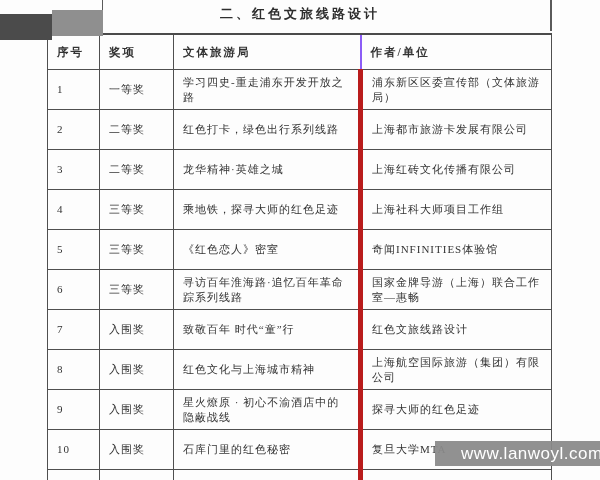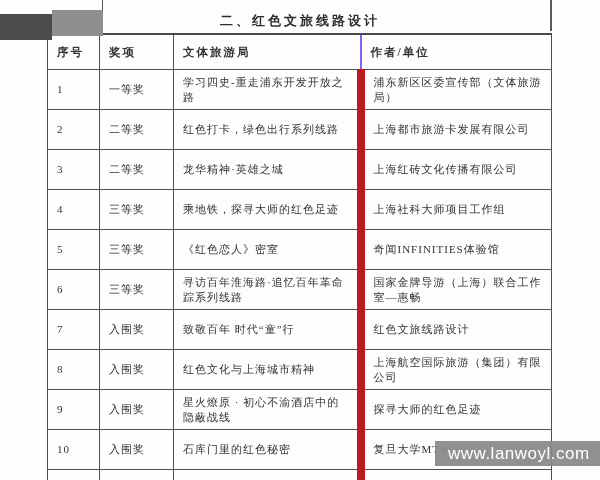--- a/index.html
+++ b/index.html
@@ -9,21 +9,21 @@
     background:#ffffff;
   }
   #page{
     position:relative;width:600px;height:480px;
     overflow:hidden;background:#fdfdfd;color:#333;
   }
   
   .doc-title{
     position:absolute;top:5px;left:0;width:600px;
     text-align:center;font-size:13px;font-weight:bold;
-    letter-spacing:3px;color:#2e2e2e;margin-top:7px;
+    letter-spacing:3px;color:#2e2e2e;
   }
   
   .remnant{position:absolute;background:#5a5a5a;}
   .remnant.left{left:102px;top:0;width:1px;height:34px;}
   .remnant.right{left:550px;top:0;width:2px;height:31px;}
   
   table.award-table{
     position:absolute;left:47px;top:33px;
     width:504px;border-collapse:collapse;table-layout:fixed;
     font-size:11px;color:#333;
@@ -33,41 +33,41 @@
   .award-table col.c3{width:187px;}
   .award-table col.c4{width:191px;}
   .award-table th,.award-table td{
     border:1px solid #4f4f4f;
     text-align:left;vertical-align:middle;
     padding:2px 9px;letter-spacing:1px;line-height:15px;
     overflow:hidden;
   }
   .award-table th{height:30px;font-size:11.5px;font-weight:bold;letter-spacing:2px;}
   .award-table td{height:35px;}  
-  .award-table td.col-author{border-left:8px solid #b91c1c;}
+  .award-table td.col-author{border-left:5px solid #b91c1c;}
   .award-table th.col-author{border-left:2px solid #8b5cf6;}
   .award-table tr{page-break-inside:avoid;}
   .award-table thead th{border-top:2px solid #4a4a4a;}
   
   .wm{font-family:"Liberation Sans","DejaVu Sans",sans-serif;color:#ffffff;}
   .wm-topleft{position:absolute;left:0;top:0;width:110px;height:45px;z-index:5;}
   .wm-topleft .box-dark{
     position:absolute;left:0;top:14px;width:52px;height:26px;background:#4b4b4b;
   }
   .wm-topleft .box-light{
     position:absolute;left:52px;top:10px;width:51px;height:26px;background:#8f8f8f;
   }
   .wm-topleft .wm-text{
     position:absolute;left:8px;top:13px;width:95px;
     font-size:18px;line-height:22px;letter-spacing:0.5px;
   }
   .wm-bottomright{
     position:absolute;left:435px;top:441px;width:165px;height:25px;
     background:rgba(138,138,138,0.94);z-index:5;
-    font-size:17px;line-height:25px;padding-left:13px;box-sizing:border-box;
+    font-size:17px;line-height:25px;padding-left:26px;box-sizing:border-box;
     letter-spacing:0.5px;
   }
 </style>
 </head>
 <body>
 
 <div id="page">
 
   <div class="remnant left"></div>
   <div class="remnant right"></div>

